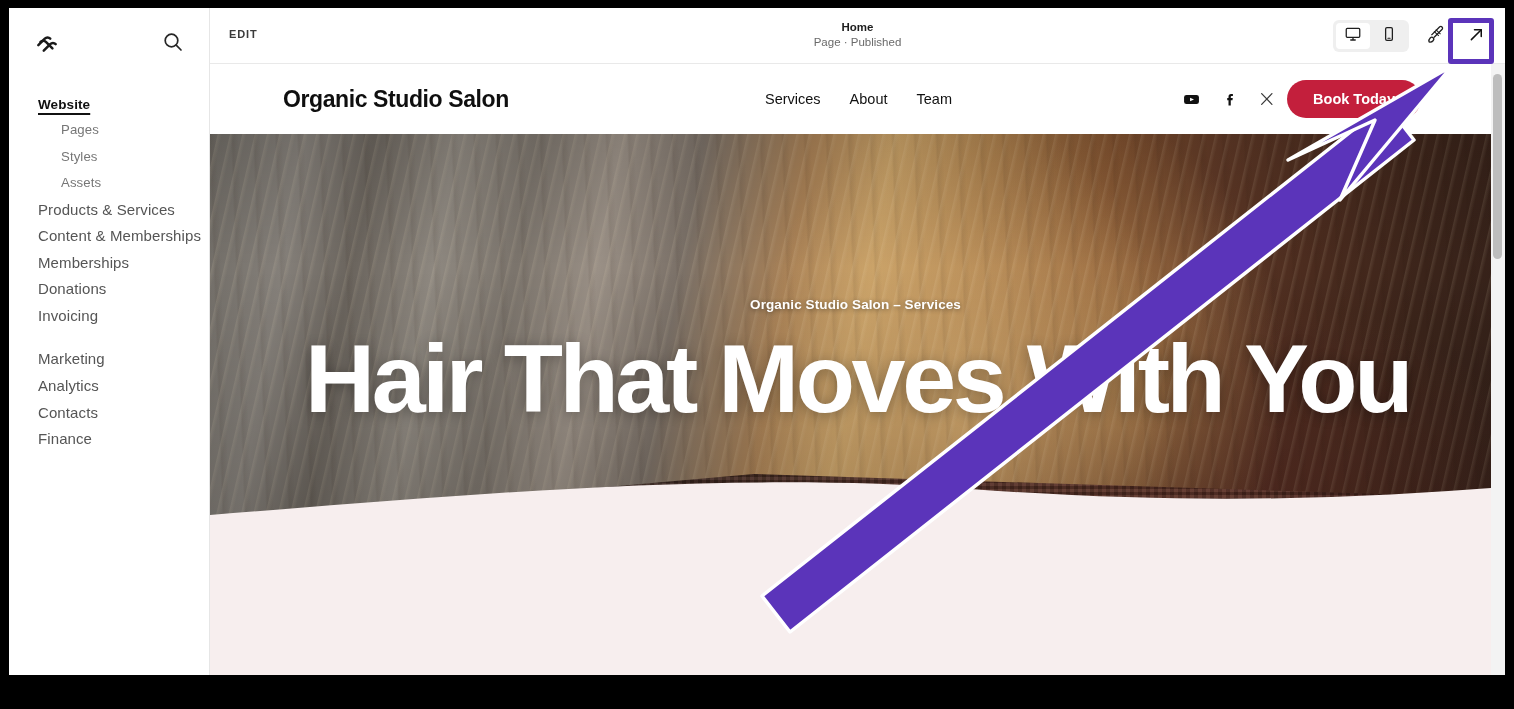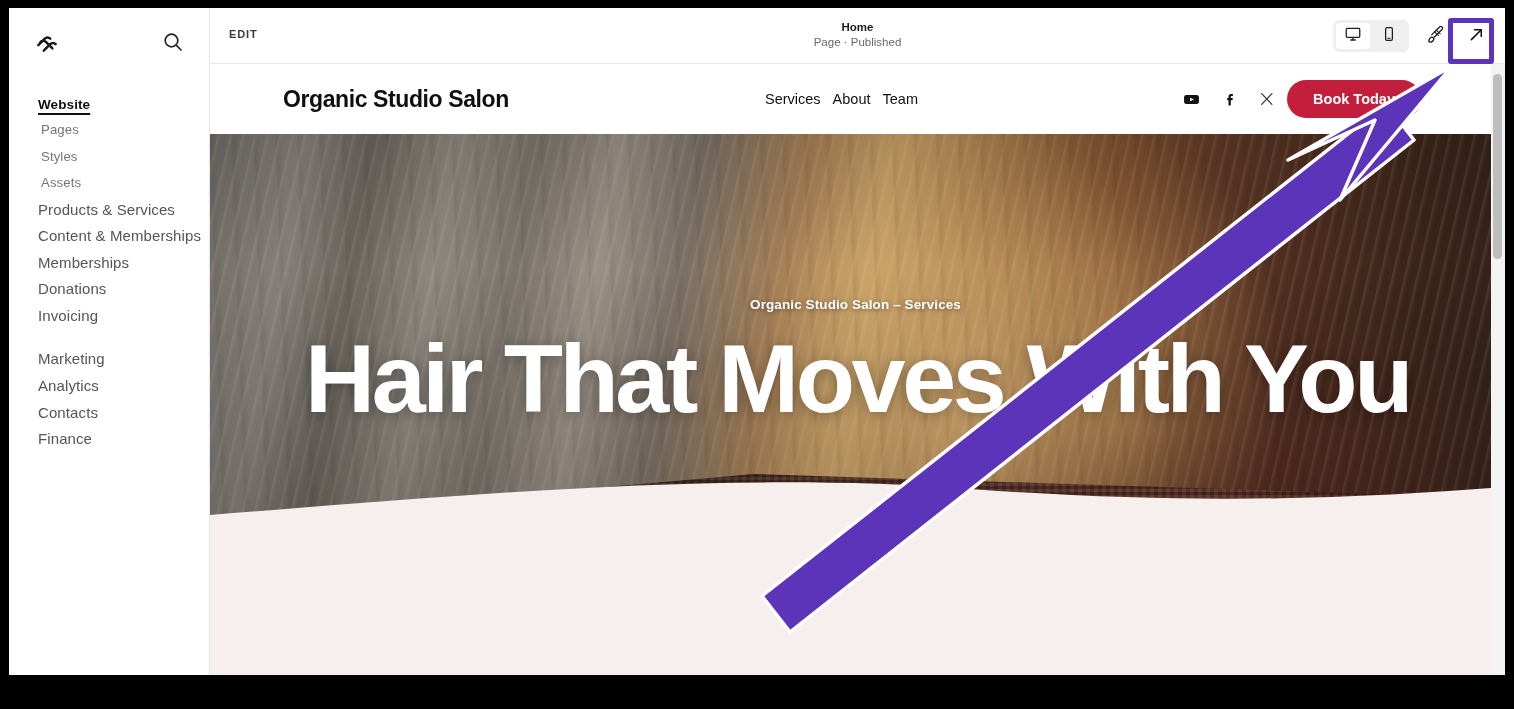--- a/index.html
+++ b/index.html
@@ -66,21 +66,21 @@
   .nav-item.top {
     color: #111;
     font-weight: 700;
     font-size: 13.5px;
     text-decoration: underline;
     text-underline-offset: 4px;
     text-decoration-thickness: 1.6px;
     line-height: 25px;
   }
   .nav-item.sub {
-    padding-left: 32px;
+    padding-left: 52px;
     font-size: 13.2px;
     line-height: 26.5px;
     color: #767676;
   }
   .nav-item.section {
     color: #555;
     font-size: 15px;
     line-height: 26.6px;
     font-weight: 400;
   }
@@ -188,21 +188,21 @@
     left: 73px;
     font-size: 23px;
     font-weight: 700;
     color: #0f0f0f;
     letter-spacing: -0.4px;
   }
   .site-nav {
     position: absolute;
     left: 555px;
     display: flex;
-    gap: 12px;
+    gap: 29px;
     justify-content: space-between;
   }
   .site-nav a {
     font-size: 14.5px;
     color: #111;
     text-decoration: none;
     cursor: pointer;
   }
   .site-social {
     position: absolute;

